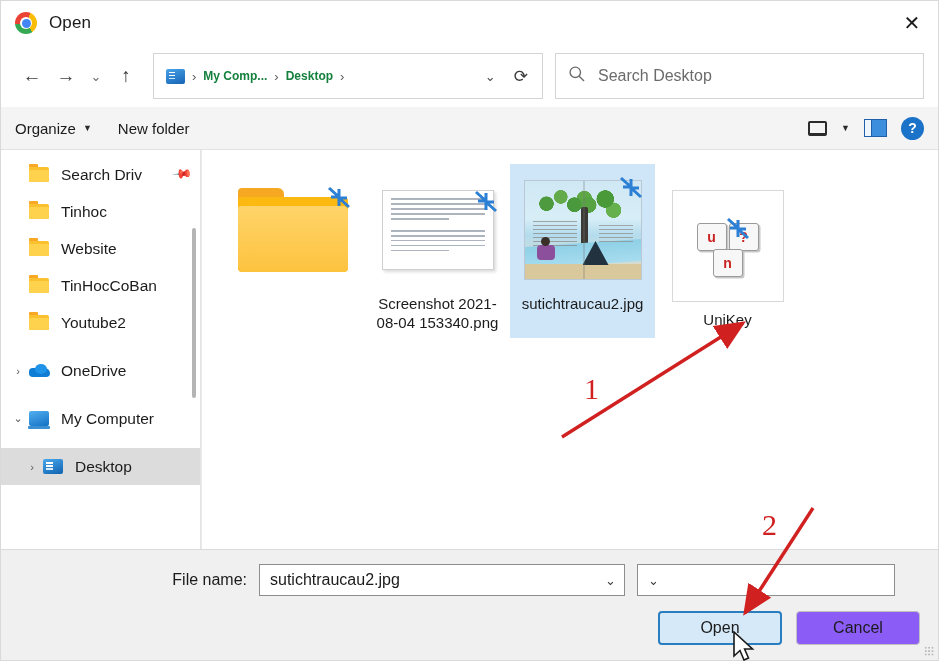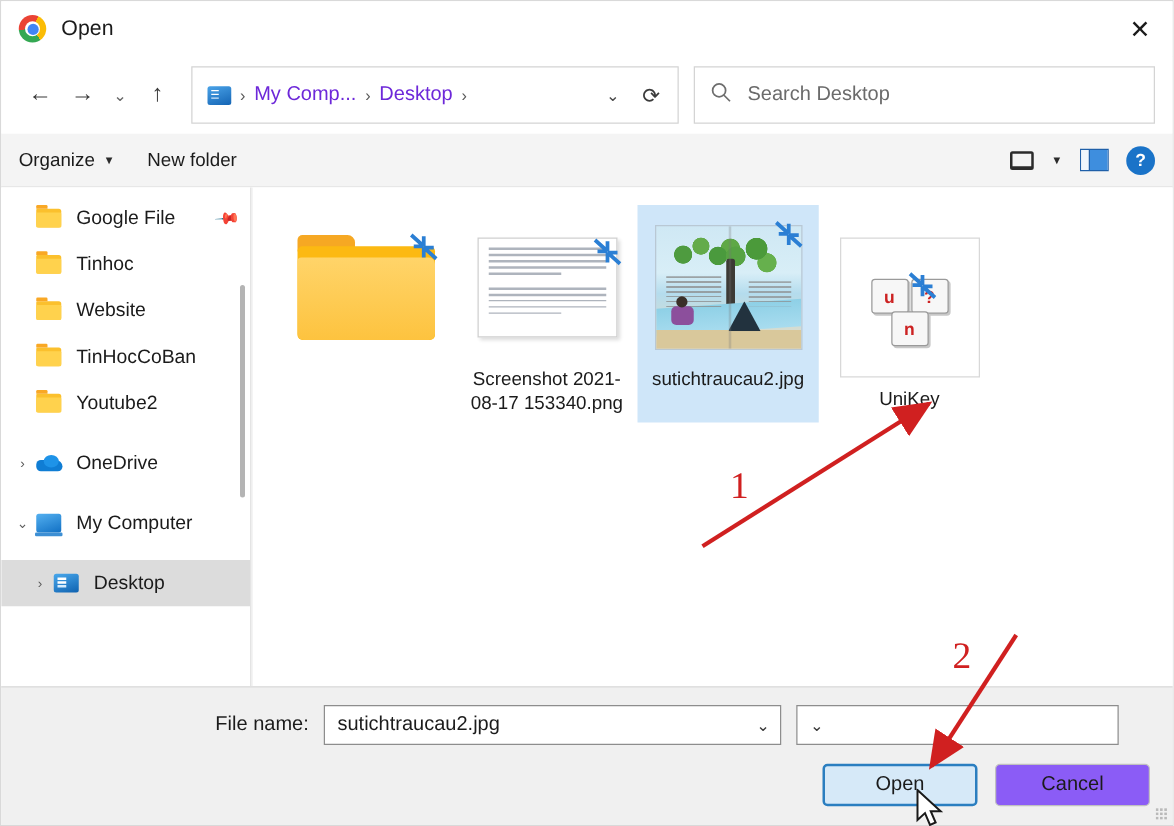--- a/index.html
+++ b/index.html
@@ -67,21 +67,21 @@
   .pc-icon {
     width: 19px; height: 15px; flex: 0 0 19px; position: relative;
     background: linear-gradient(160deg,#4aa3e8,#1464b4);
     border-radius: 2px;
   }
   .pc-icon::after {
     content: ""; position: absolute; left: 3px; top: 3px; width: 6px; height: 1.5px;
     background: #ffffff; box-shadow: 0 3px 0 #ffffff, 0 6px 0 #cfe6fa;
   }
   .crumb-sep { color: #5a5a5a; font-size: 13px; margin: 0 7px; }
-  .crumb { font-size: 16px; color: #6d28d9; white-space: nowrap; cursor: pointer; }
+  .crumb { font-size: 12px; color: #15803d; white-space: nowrap; cursor: pointer; font-weight: bold; }
   .crumb-spacer { flex: 1; }
   .crumb-chev { font-size: 13px; color: #4a4a4a; padding: 0 10px; cursor: pointer; }
   .crumb-refresh { font-size: 17px; color: #3b3b3b; padding: 0 8px; cursor: pointer; }
   .searchbox {
     margin-left: 12px; flex: 1; height: 46px;
     border: 1px solid #d4d4d4; background: #ffffff;
     display: flex; align-items: center; padding: 0 12px;
   }
   .search-icon-g { flex: 0 0 20px; color: #6d6d6d; }
   .search-ph { margin-left: 10px; font-size: 16px; color: #6b6b6b; }
@@ -443,21 +443,21 @@
 
   <div class="body">
 
     <div class="sidebar">
 
       <div class="nav-row">
         <span class="nav-exp"></span>
         <span class="nav-ico">
             <span class="folder-ico"></span>
           </span>
-        <span class="nav-label">Google File</span>
+        <span class="nav-label">Search Driv</span>
         <span class="pin-ico">📌</span>
       </div>
 
       <div class="nav-row">
         <span class="nav-exp"></span>
         <span class="nav-ico">
             <span class="folder-ico"></span>
           </span>
         <span class="nav-label">Tinhoc</span>
       </div>
@@ -548,21 +548,21 @@
                 <div class="ln"></div>
                 <div class="ln s"></div>
             </div>
             <div class="sync-ovl" style="right:-2px;top:16px">
               <svg width="26" height="26" viewBox="0 0 26 26">
                 <path d="M3 4 L13 13 M13 13 L13 5 M13 13 L5 13" stroke="#2b7fd4" stroke-width="3" fill="none"></path>
                 <path d="M23 23 L13 14 M13 14 L13 22 M13 14 L21 14" stroke="#2b7fd4" stroke-width="3" fill="none"></path>
               </svg>
             </div>
           </div>
-          <div class="tile-label">Screenshot 2021-08-17 153340.png</div>
+          <div class="tile-label">Screenshot 2021-08-04 153340.png</div>
         </div>
 
         <div class="tile selected">
           <div class="tile-thumb">
             <div class="picthumb">
               <div class="pic-tree-can"></div>
               <div class="pic-tree2"></div>
               <div class="pic-trunk"></div>
               <div class="pic-water"></div>
               <div class="pic-ground"></div>

